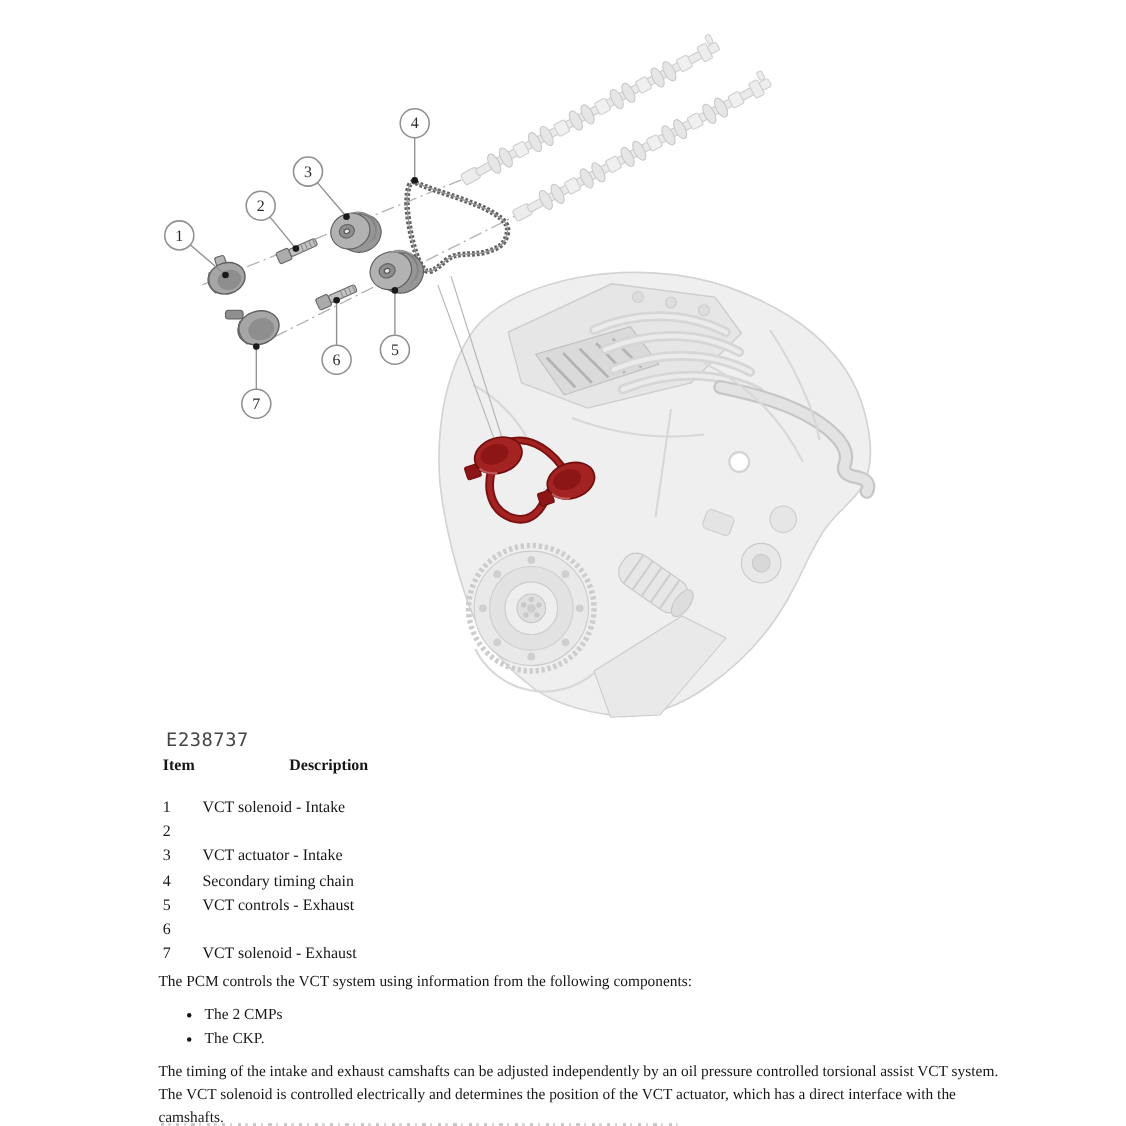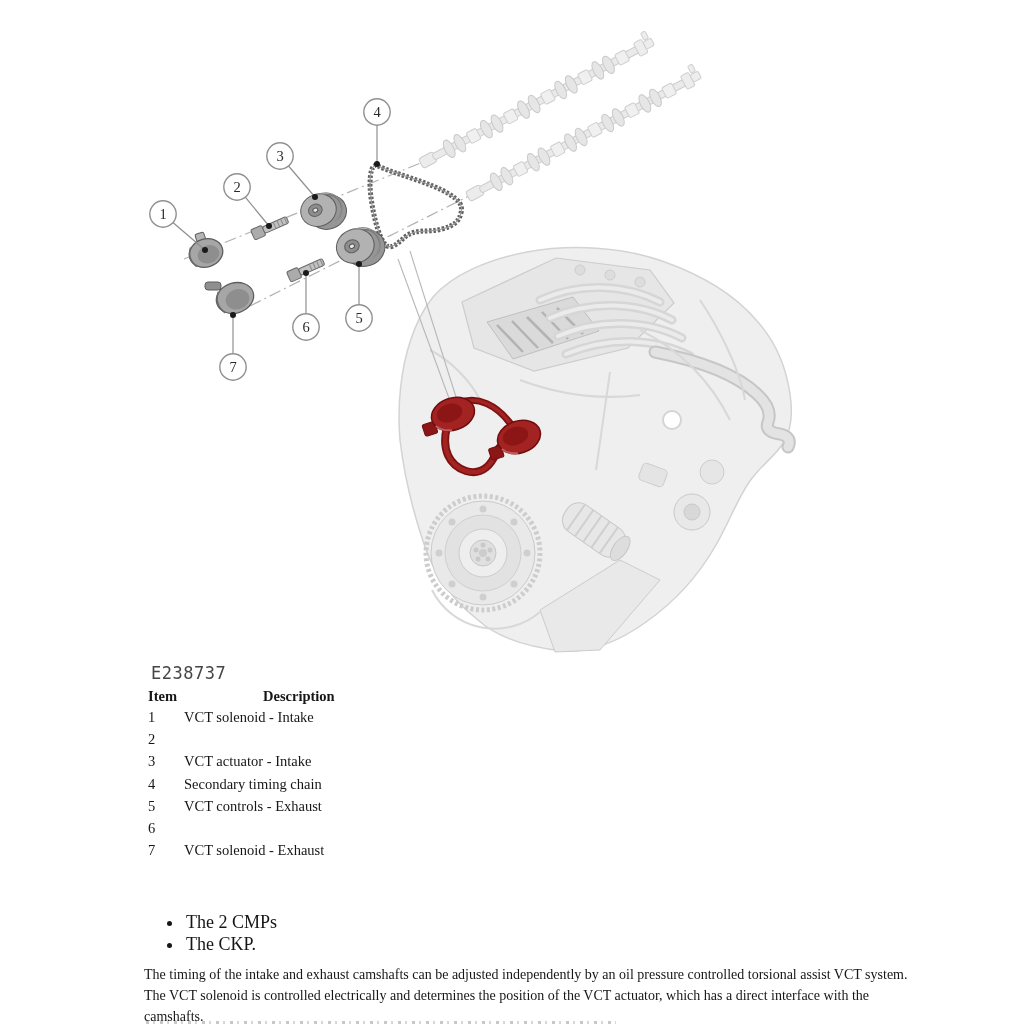--- a/index.html
+++ b/index.html
@@ -6,29 +6,29 @@
   .page {
     position:relative; width:1024px; height:1024px; overflow:hidden;
     background:#ffffff; font-family:"Liberation Serif", serif; color:#161616;
   }
   .diagram { position:absolute; left:0; top:0; }
   .figure-id {
     position:absolute; left:151px; top:663px;
     font-family:"DejaVu Sans Mono", monospace; font-size:17px; color:#454545; letter-spacing:0.5px;
   }
   .parts-table { position:absolute; left:148px; top:688px; width:560px; font-size:14.5px; }
-  .t-head { display:flex; font-weight:bold; margin-bottom:1px; }
+  .t-head { display:flex; font-weight:bold; margin-bottom:18px; }
   .t-head .c-item { width:115px; }
   .t-row { display:flex; line-height:22.2px; }
   .t-row .r-item { width:36px; }
   .para { position:absolute; margin:0; font-size:14px; line-height:21px; }
   .intro { left:144px; top:882px; width:720px; }
   .bullets {
     position:absolute; left:168px; top:912px; margin:0; padding:0 0 0 16px;
-    font-size:18px; line-height:21.5px;
+    font-size:14px; line-height:21.5px;
   }
   .bullets li { padding-left:2px; }
   .body-para { left:144px; top:964px; width:778px; }
   .cutoff-strip {
     position:absolute; left:146px; top:1021px; width:470px; height:3px; overflow:hidden; opacity:.55;
     background:repeating-linear-gradient(90deg,#9a9a9a 0 3px,transparent 3px 7px,#b5b5b5 7px 9px,transparent 9px 14px);
   }
 </style>
 </head>
 <body>
@@ -323,20 +323,21 @@
         <div class="t-row">
           <span class="r-item">6</span>
         </div>
         <div class="t-row">
           <span class="r-item">7</span>
           <span class="r-desc">VCT solenoid - Exhaust</span>
         </div>
       </div>
   </div>
 
+  <p class="para intro">The PCM controls the VCT system using information from the following components:</p>
 
   <ul class="bullets" id="bullets">
       <li>The 2 CMPs</li>
       <li>The CKP.</li>
     </ul>
 
   <p class="para body-para">The timing of the intake and exhaust camshafts can be adjusted independently by an oil pressure controlled torsional assist VCT system. The VCT solenoid is controlled electrically and determines the position of the VCT actuator, which has a direct interface with the camshafts.</p>
 
   <div class="cutoff-strip"></div>
 </div>

